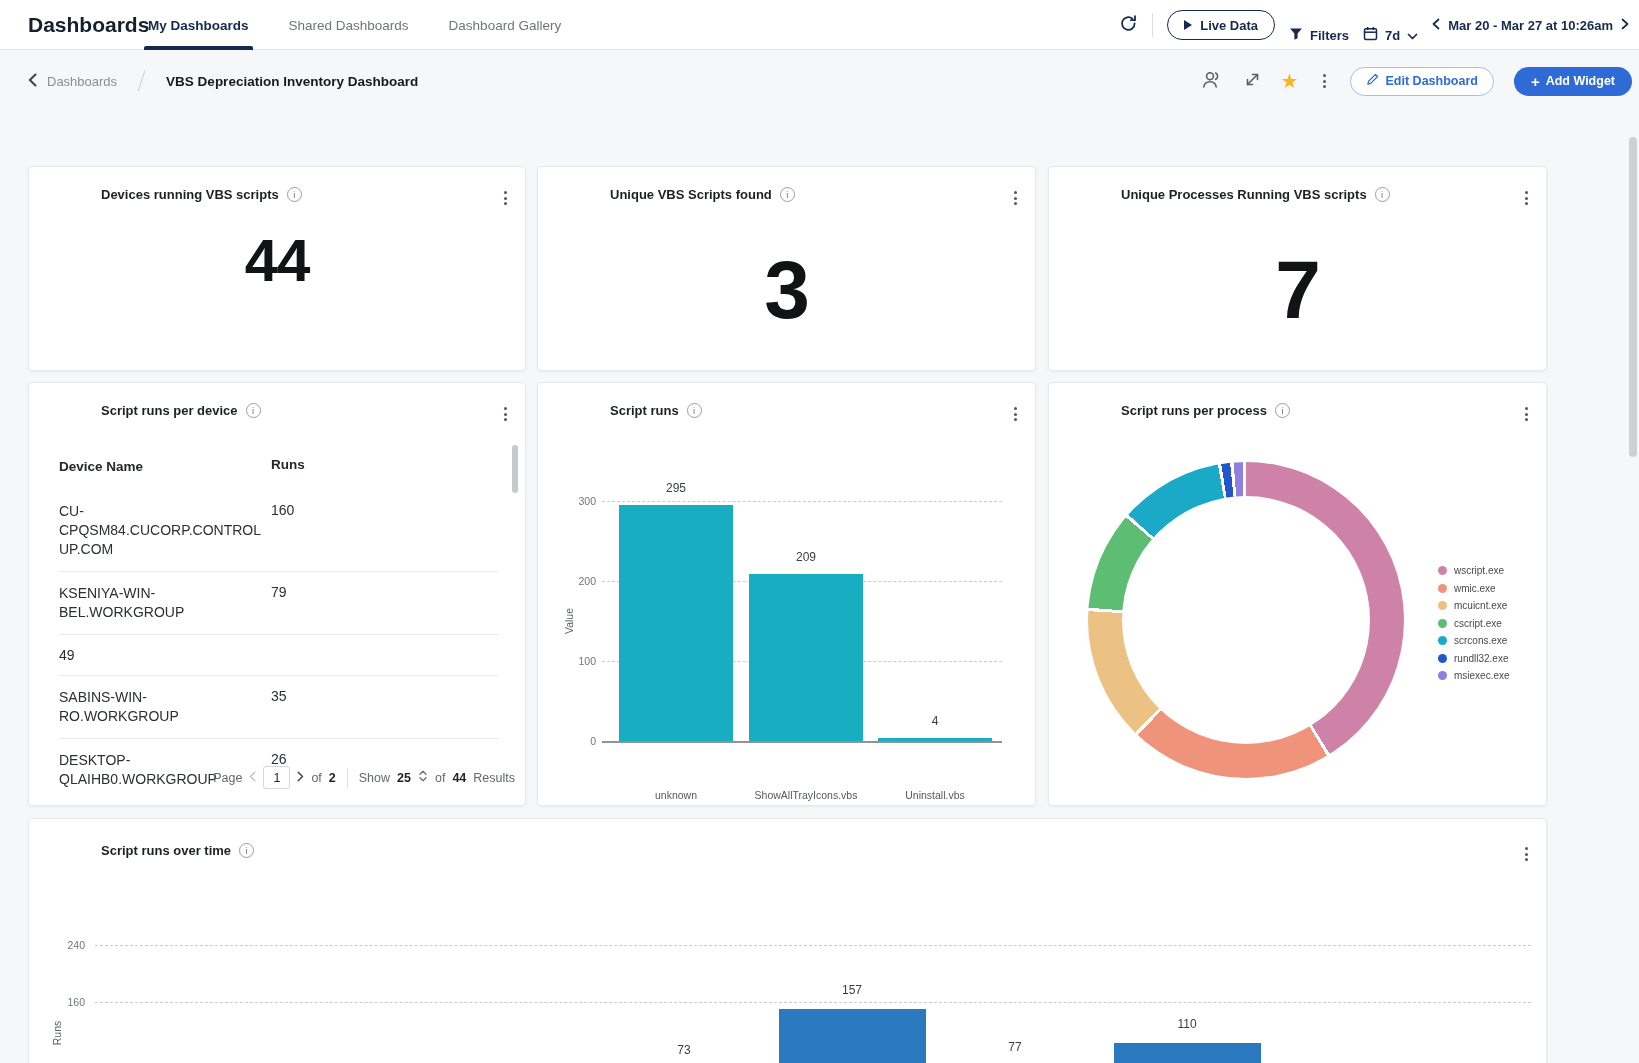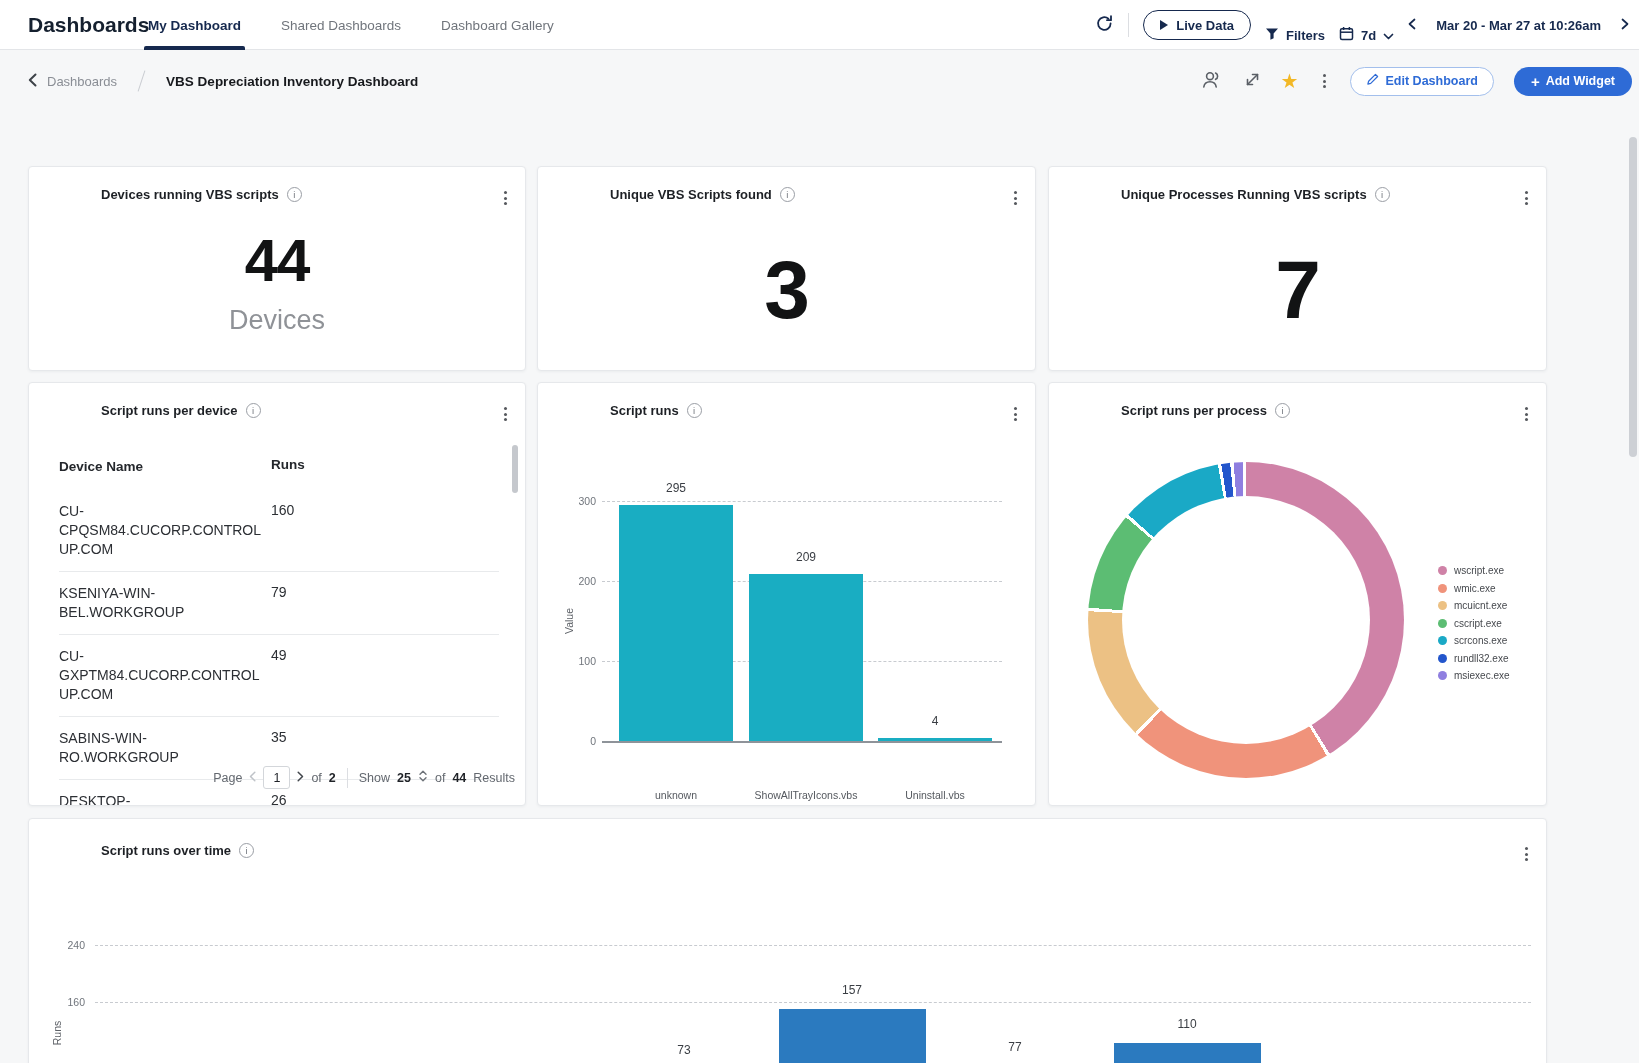--- a/index.html
+++ b/index.html
@@ -12,21 +12,21 @@
   .tabs { position:absolute; left:148px; top:0; height:50px; display:flex; gap:40px; }
   .tab { position:relative; height:50px; display:flex; align-items:center; font-size:13.5px; color:#70757c; cursor:pointer; }
   .tab.active { color:#16294e; font-weight:700; }
   .tab.active::after { content:""; position:absolute; left:-4px; right:-4px; bottom:0; height:4px; background:#16294e; border-radius:2px 2px 0 0; }
   .header-right { position:absolute; right:10px; top:0; height:50px; display:flex; align-items:center; gap:14px; color:#1b2a4a; }
   .icon-btn { display:flex; align-items:center; justify-content:center; cursor:pointer; background:none; border:none; }
   .vdiv { width:1px; height:24px; background:#dcdee2; }
   .live-btn { display:flex; align-items:center; gap:8px; height:30px; padding:0 16px; border:1.5px solid #16294e; border-radius:16px; background:#fff; font-size:13px; font-weight:700; color:#16294e; cursor:pointer; }
   .play-tri { width:0; height:0; border-left:8px solid #16294e; border-top:5px solid transparent; border-bottom:5px solid transparent; }
   .hdr-label { display:flex; align-items:center; gap:7px; font-size:13px; font-weight:700; color:#16294e; cursor:pointer;margin-top:20px; }
-  .date-nav { display:flex; align-items:center; gap:20px; font-size:13px; font-weight:700; color:#16294e; }
+  .date-nav { display:flex; align-items:center; gap:8px; font-size:13px; font-weight:700; color:#16294e; }
 
   
   .toolbar { position:absolute; top:50px; left:0; width:1639px; height:62px; }
   .crumbs { position:absolute; left:28px; top:0; height:62px; display:flex; align-items:center; gap:10px; }
   .crumb-back { color:#8a8e95; font-size:13px; cursor:pointer; }
   .crumb-slash { width:1px; height:22px; background:#c9ccd1; transform:rotate(18deg); margin:0 14px; }
   .page-title { font-size:13.5px; font-weight:700; color:#17191d; }
   .toolbar-right { position:absolute; right:7px; top:0; height:62px; display:flex; align-items:center; gap:20px; }
   .star { font-size:20px; color:#f2b827; line-height:1; cursor:pointer; }
   .kebab { display:flex; flex-direction:column; gap:2.5px; padding:4px; cursor:pointer; background:none; border:none; }
@@ -83,21 +83,21 @@
 
   
   .page-scroll-thumb { position:absolute; right:2px; top:137px; width:8px; height:320px; background:#cdd0d5; border-radius:4px; cursor:pointer; z-index:9; }
 </style>
 </head>
 <body>
 
 <div class="header">
   <div class="app-title">Dashboards</div>
   <div class="tabs">
-    <div class="tab active">My Dashboard</div>
+    <div class="tab active">My Dashboards</div>
     <div class="tab">Shared Dashboards</div>
     <div class="tab">Dashboard Gallery</div>
   </div>
   <div class="header-right">
     <button class="icon-btn">
       <span>
         <svg width="19" height="19" viewBox="0 0 19 19">
             <path d="M15.6 9.5a6.3 6.3 0 1 1-2.2-4.8" fill="none" stroke="#16294e" stroke-width="1.8" stroke-linecap="round"></path>
             <path d="M16 2.2v4h-4" fill="none" stroke="#16294e" stroke-width="1.8" stroke-linecap="round" stroke-linejoin="round"></path>
           </svg>
@@ -203,21 +203,20 @@
     <span class="w-title">Devices running VBS scripts</span>
     <span class="info"></span>
   </div>
   <button class="kebab">
       <i></i>
       <i></i>
       <i></i>
     </button>
   <div class="kpi-body" style="top:64px;">
     <div class="kpi-value" style="font-size:60px;">44</div>
-    <div class="kpi-unit">Devices</div>
   </div>
 </div>
 
 <div class="card" style="left:537px; top:166px; width:499px; height:205px;">
   <div class="card-title-row">
     <span class="w-title">Unique VBS Scripts found</span>
     <span class="info"></span>
   </div>
   <button class="kebab">
       <i></i>
@@ -262,21 +261,20 @@
     <div>
         <div class="trow">
           <div class="tc1">CU-CPQSM84.CUCORP.CONTROLUP.COM</div>
           <div class="tc2">160</div>
         </div>
         <div class="trow">
           <div class="tc1">KSENIYA-WIN-BEL.WORKGROUP</div>
           <div class="tc2">79</div>
         </div>
         <div class="trow">
-          <div class="tc1">CU-GXPTM84.CUCORP.CONTROLUP.COM</div>
           <div class="tc2">49</div>
         </div>
         <div class="trow">
           <div class="tc1">SABINS-WIN-RO.WORKGROUP</div>
           <div class="tc2">35</div>
         </div>
         <div class="trow">
           <div class="tc1">DESKTOP-QLAIHB0.WORKGROUP</div>
           <div class="tc2">26</div>
         </div>

